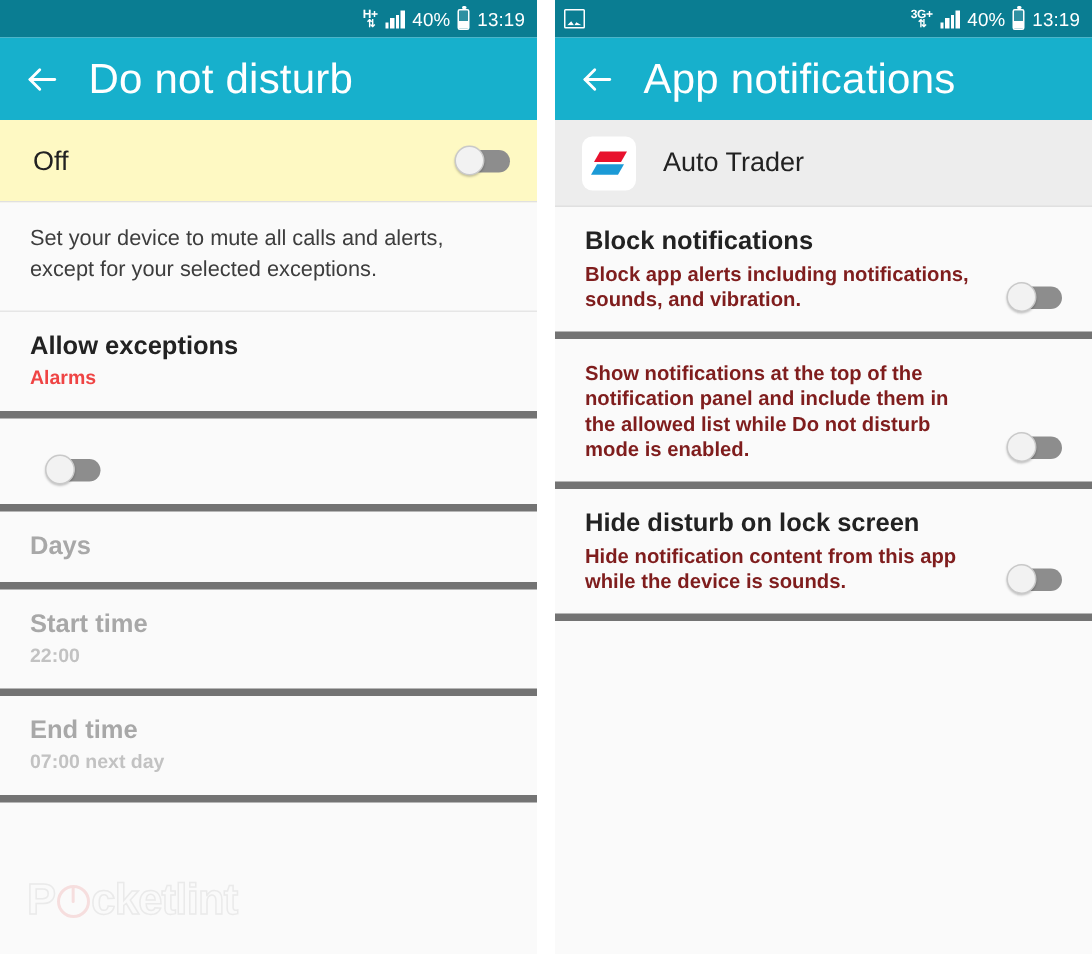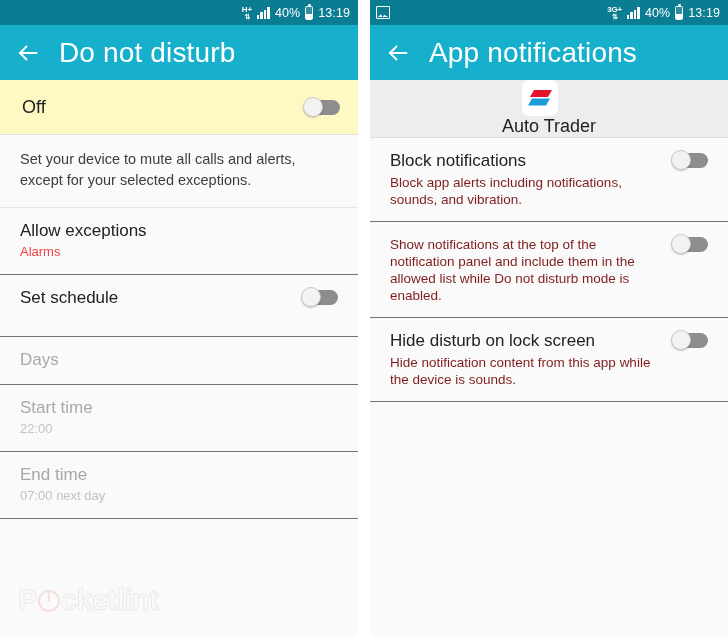--- a/index.html
+++ b/index.html
@@ -164,21 +164,20 @@
     flex: 1;
   }
   .app-row {
     height: 58px;
     background: #ededed;
     display: flex;
     align-items: center;
     padding: 0 18px 0 18px;
     box-sizing: border-box;
     border-bottom: 1px solid #e0e0e0;
-    flex-direction: column;
   }
   .app-icon {
     width: 36px;
     height: 36px;
     background: #ffffff;
     border-radius: 7px;
     margin-right: 18px;
     flex: 0 0 36px;
     display: flex;
     align-items: center;
@@ -230,24 +229,25 @@
   }
   .desc-block {
     padding: 14px 20px 16px 20px;
     font-size: 14.5px;
     line-height: 21px;
     color: #3d3d3d;
     border-bottom: 1px solid #e6e6e6;
   }
   .list-item {
     padding: 12px 20px 13px 20px;
-    border-bottom: 1px solid #737373;
-    display: flex;
-    align-items: flex-start;
-    box-sizing: border-box;
+    border-bottom: 5px solid #737373;
+    display: flex;
+    align-items: flex-end;
+    box-sizing: border-box;
+    font-weight: bold;
   }
   .li-texts {
     flex: 1;
     min-width: 0;
   }
   .li-title {
     font-size: 17px;
     color: #222222;
     line-height: 22px;
   }
@@ -362,23 +362,20 @@
       <div class="desc-block">Set your device to mute all calls and alerts, except for your selected exceptions.</div>
 
       <div class="list-item">
         <span class="li-texts">
           <span class="li-title" style="display:block">Allow exceptions</span>
           <span class="li-sub" style="display:block">Alarms</span>
         </span>
       </div>
 
       <div class="list-item row-tall">
-        <span class="li-texts">
-          <span class="li-title" style="display:block">Set schedule</span>
-        </span>
         <span class="toggle">
           <span class="track"></span>
           <span class="thumb"></span>
         </span>
       </div>
 
       <div class="list-item disabled">
         <span class="li-texts">
           <span class="li-title" style="display:block">Days</span>
         </span>

